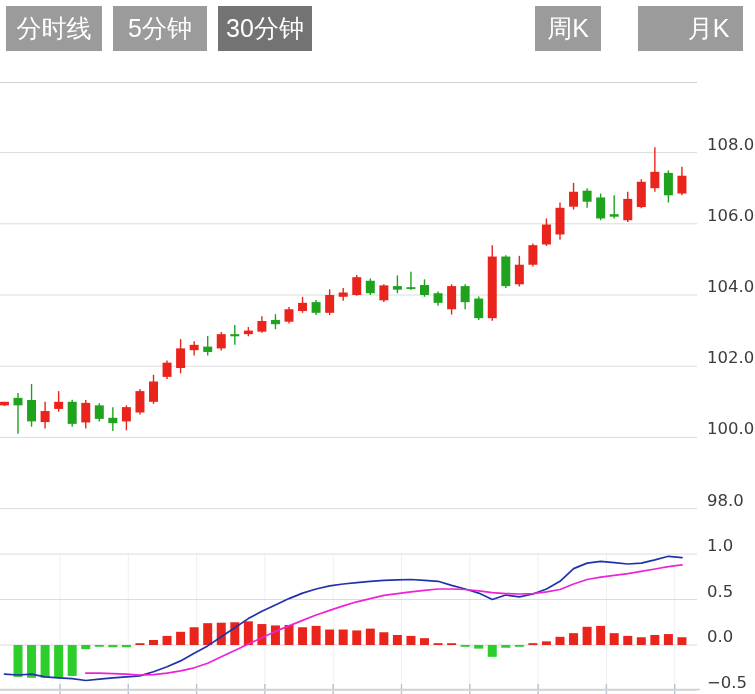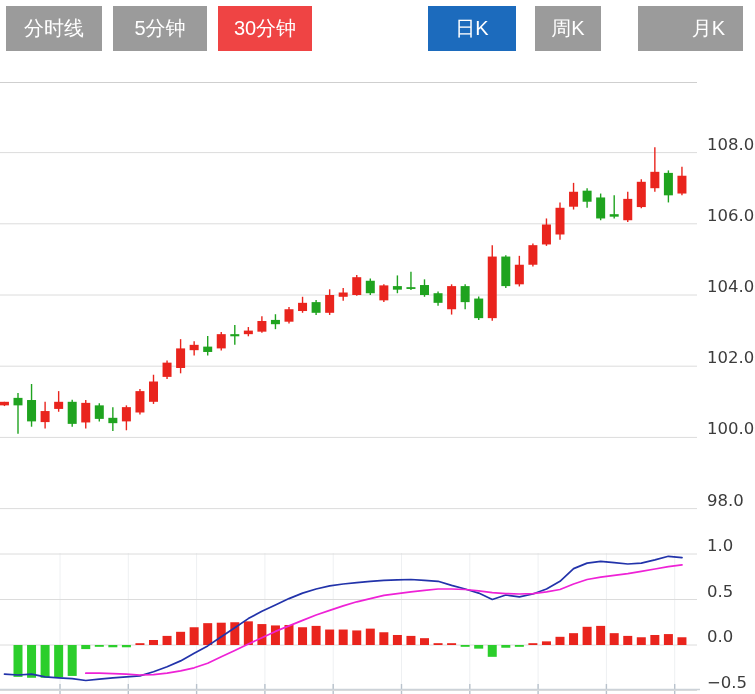--- a/index.html
+++ b/index.html
@@ -1,35 +1,34 @@
 <!DOCTYPE html>
 <html><head>
 <meta charset="utf-8">
 <style>
   html,body{margin:0;padding:0;background:#fff;}
   body{width:755px;height:694px;position:relative;overflow:hidden;
        font-family:"Liberation Sans","DejaVu Sans",sans-serif;}
   .tabbar{position:absolute;left:0;top:0;width:755px;height:58px;z-index:5;}
   .tab{position:absolute;top:6px;height:45px;line-height:45px;text-align:center;
-       color:#fff;font-size:20px;cursor:pointer;user-select:none;
+       color:#fff;font-size:25px;cursor:pointer;user-select:none;
        font-family:"Liberation Sans",sans-serif;}
   .t0{left:6px;width:96px;}  .t1{left:113px;width:94px;} .t2{left:218px;width:94px;}
   .t3{left:325px;width:90px;}.t4{left:428px;width:88px;} .t5{left:535px;width:66px;}
   .t6{left:638px;width:69px;}
   svg{position:absolute;left:0;top:0;}
   text{font-family:"DejaVu Sans","Liberation Sans",sans-serif;}
 </style>
 </head>
 <body>
 
 <div class="tabbar">
   <div class="tab t0" style="background: rgb(155, 155, 155);">分时线</div>
   <div class="tab t1" style="background: rgb(155, 155, 155);">5分钟</div>
-  <div class="tab t2" style="background: #ef4444;">30分钟</div>
-  <div class="tab t4" style="background: rgb(28, 107, 189);">日K</div>
+  <div class="tab t2" style="background: #737373;">30分钟</div>
   <div class="tab t5" style="background: rgb(155, 155, 155);">周K</div>
   <div class="tab t6" style="background: rgb(155, 155, 155); padding-left: 36px;">月K</div>
 </div>
 
 <svg id="plot" width="755" height="694" viewBox="0 0 755 694">
     <line x1="0" y1="82.5" x2="697" y2="82.5" stroke="#cfcfcf" stroke-width="1"></line>
     <line x1="0" y1="152.59999999999997" x2="697" y2="152.59999999999997" stroke="#dcdcdc" stroke-width="1"></line>
     <text x="707" y="149.59999999999997" font-size="16.5" fill="#3c3c3c">108.0</text>
     <line x1="0" y1="223.79999999999995" x2="697" y2="223.79999999999995" stroke="#dcdcdc" stroke-width="1"></line>
     <text x="707" y="220.79999999999995" font-size="16.5" fill="#3c3c3c">106.0</text>

